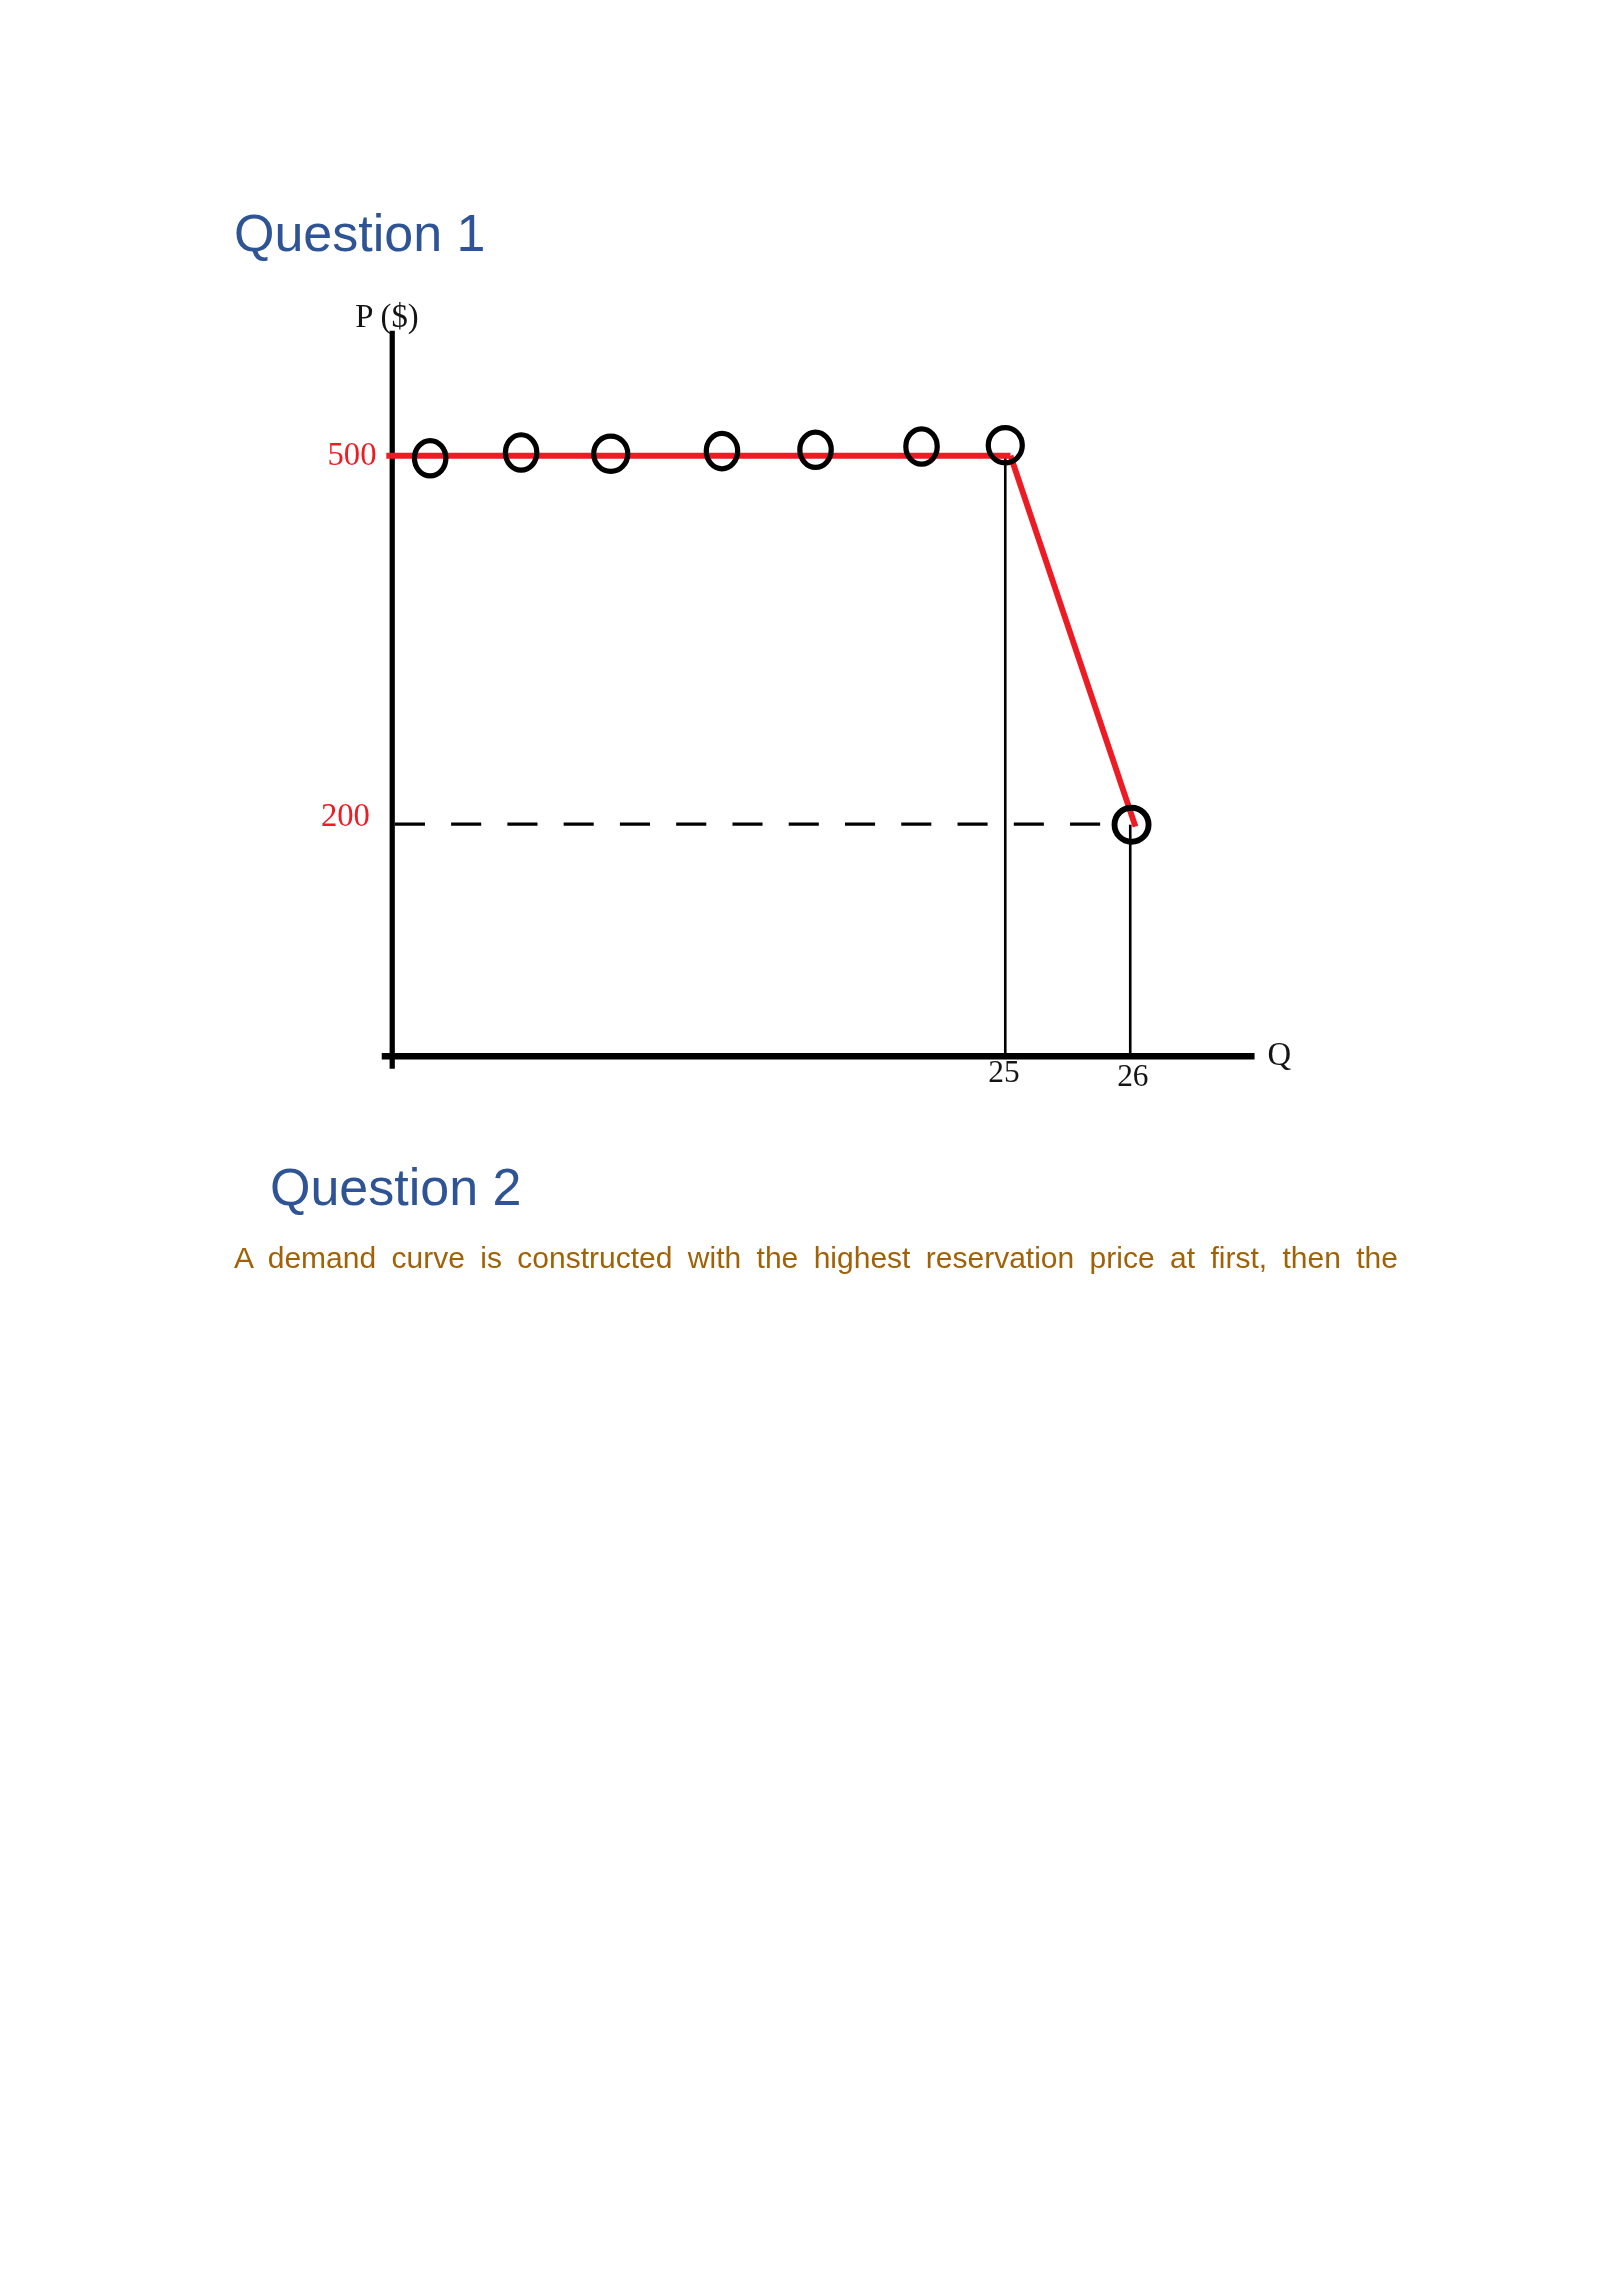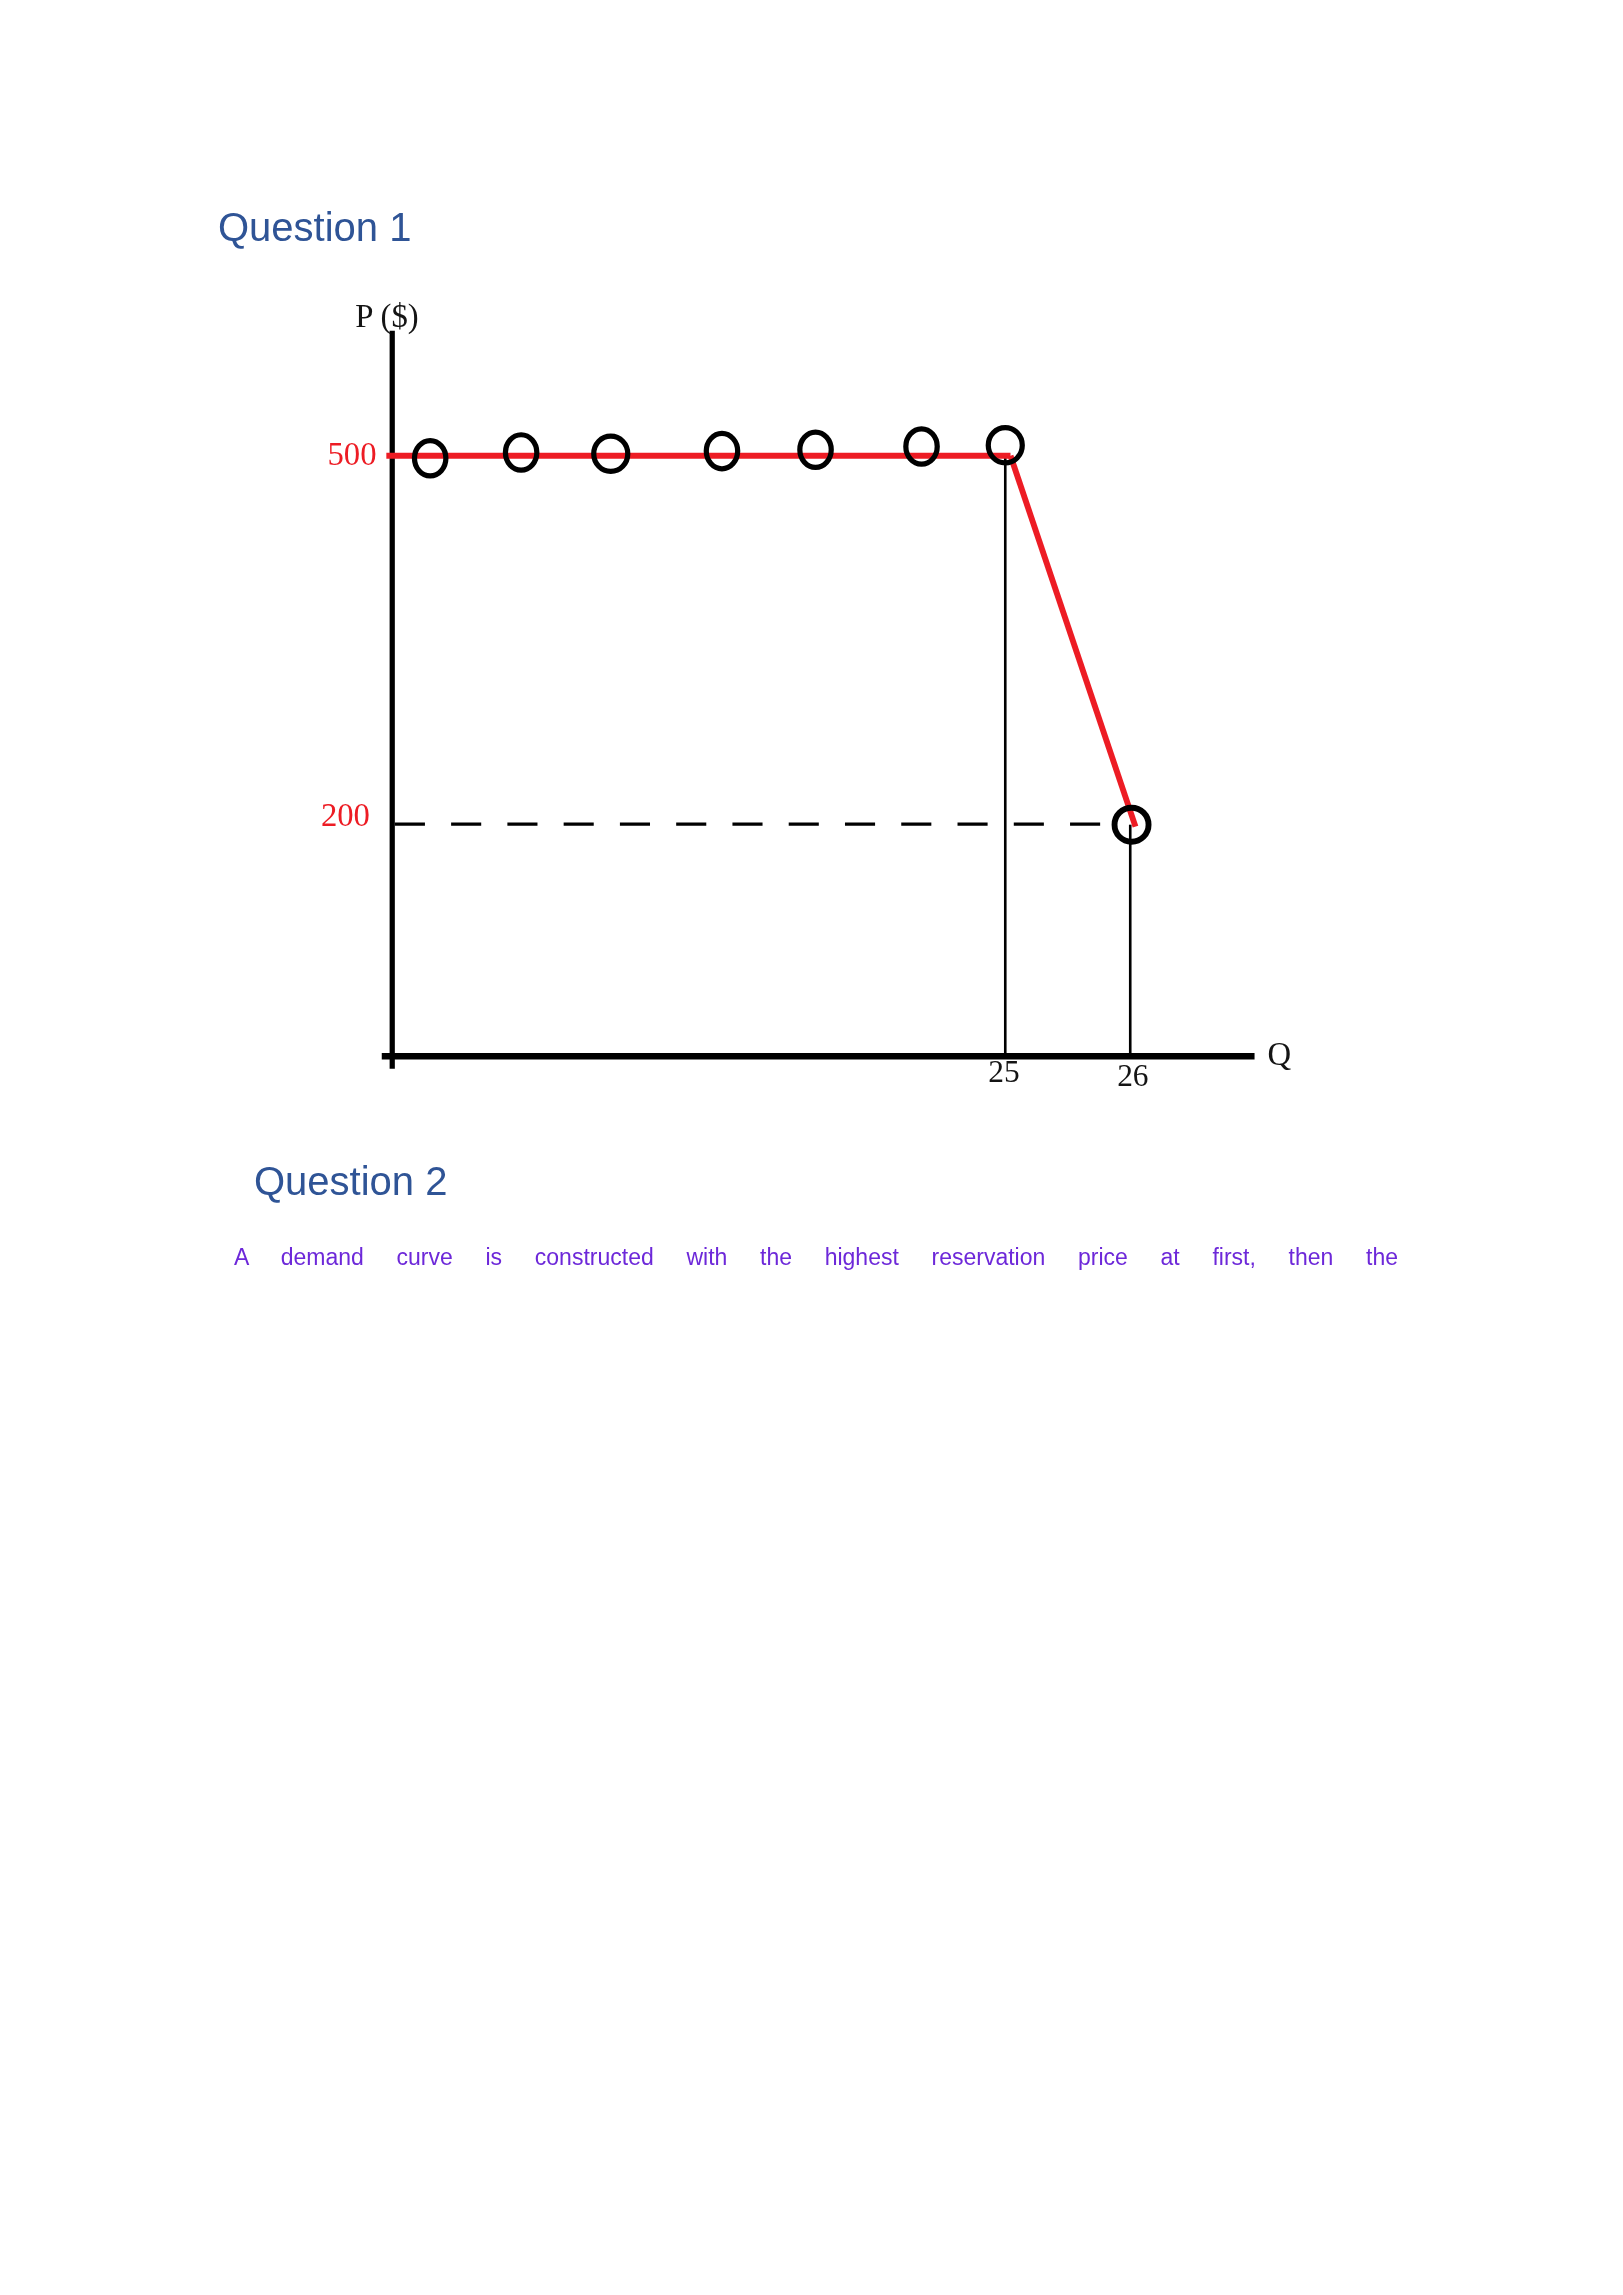--- a/index.html
+++ b/index.html
@@ -5,42 +5,42 @@
   html,body{margin:0;padding:0;}
   body{
     width:1623px;height:2295px;
     background:#ffffff;
     position:relative;
     font-family:"Liberation Sans", sans-serif;
     color:#111111;
   }
   .heading{
     position:absolute;
-    left:218px;
+    left:234px;
     font-family:"Liberation Sans", sans-serif;
     font-weight:300;
-    font-size:40px;
+    font-size:52px;
     line-height:1.0;
     color:#2f5496;
     white-space:nowrap;
   }
   #heading-q1{top:207px;}
   #heading-q2{top:1161px;margin-left:36px;}
   .figure-wrap{
     position:absolute;
     left:281px;top:281px;
     width:1073px;height:844px;
   }
   .para{
     position:absolute;
     left:234px;top:1234px;
     width:1164px;
-    font-size:23px;
+    font-size:30px;
     line-height:47px;
-    color:#6d28d9;
+    color:#a16207;
   }
   .para .line{
     text-align:justify;
     text-align-last:justify;
     white-space:normal;
   }
   .para .line.last{
     text-align-last:left;
   }
   svg text{

